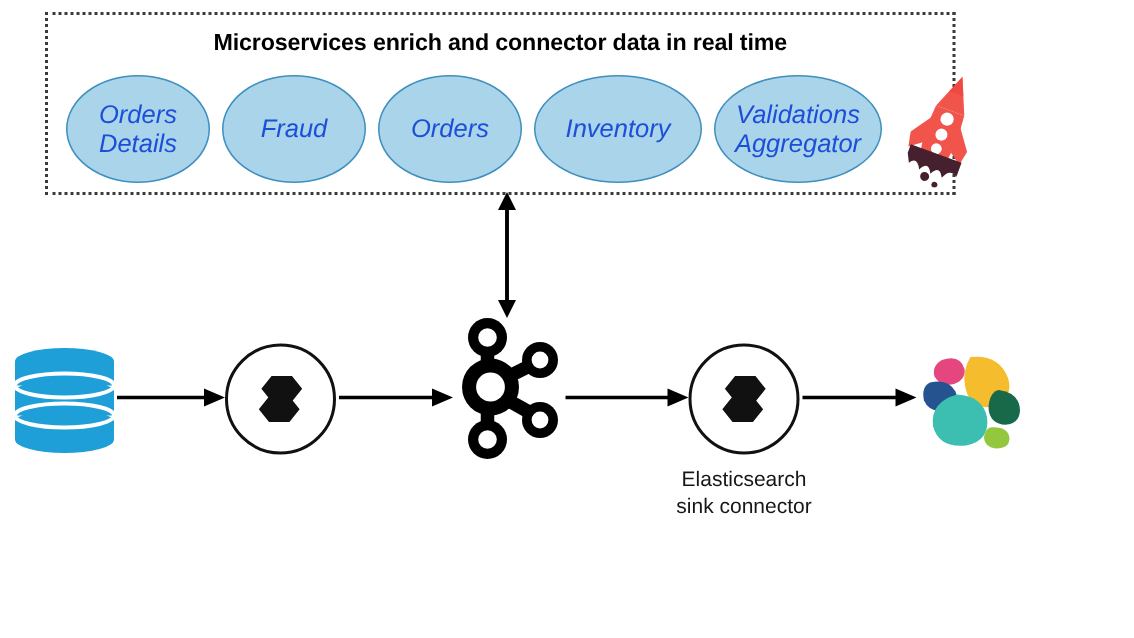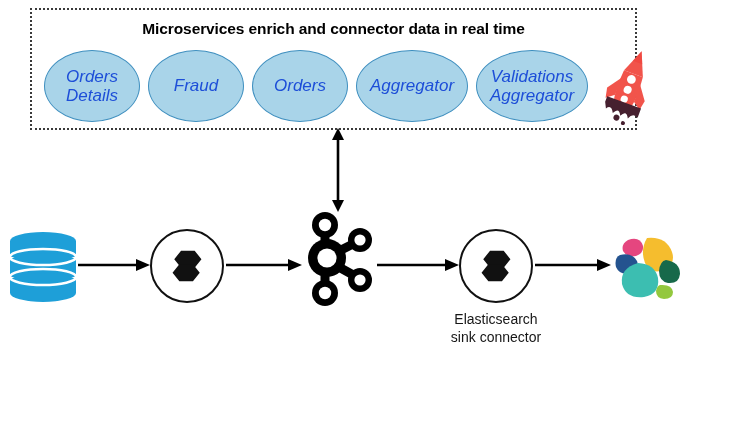--- a/index.html
+++ b/index.html
@@ -144,21 +144,21 @@
         <span>Orders
 Details</span>
       </div>
       <div class="ms-node">
         <span>Fraud</span>
       </div>
       <div class="ms-node">
         <span>Orders</span>
       </div>
       <div class="ms-node wide">
-        <span>Aggregator</span>
+        <span>Inventory</span>
       </div>
       <div class="ms-node wide">
         <span>Validations
 Aggregator</span>
       </div>
 
       <div class="rocket">
         <svg viewBox="0 0 62 78" width="62" height="78">
           <g transform="rotate(20 31 39)">
 

